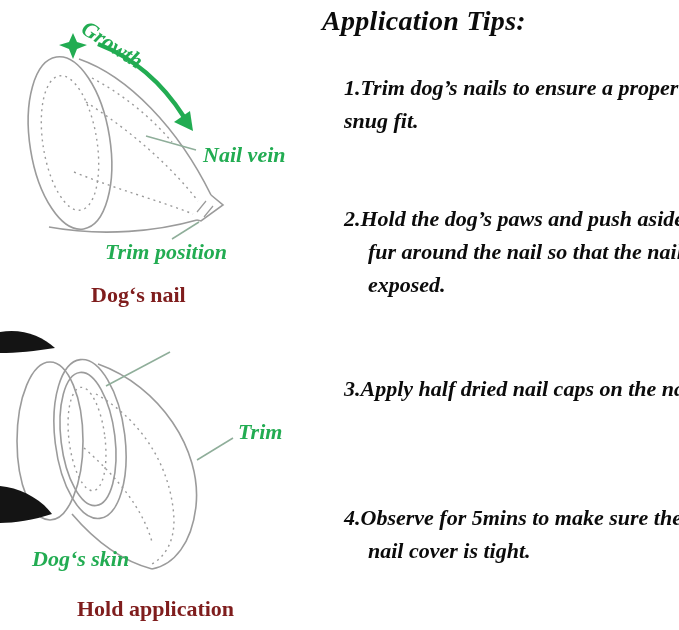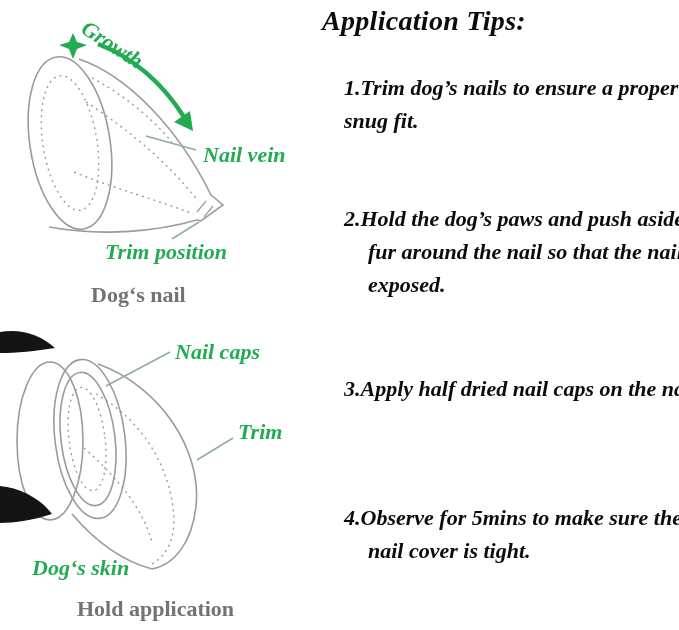--- a/index.html
+++ b/index.html
@@ -7,21 +7,21 @@
     width:679px;height:630px;position:relative;overflow:hidden;
     background:#ffffff;color:#0b0b0b;
     font-family:"Liberation Serif","DejaVu Serif",serif;
   }
   .abs{position:absolute}
   .green-label{
     color:#22ac52;font-weight:bold;font-style:italic;
     font-size:22px;white-space:nowrap;line-height:1.1;
   }
   .caption{
-    color:#737373;font-weight:bold;font-size:22px;
+    color:#7f1d1d;font-weight:bold;font-size:22px;
     white-space:nowrap;line-height:1.1;
   }
   .growth{transform:rotate(33deg);transform-origin:left top;}
   .tips-title{
     font-size:28px;font-weight:bold;font-style:italic;
     letter-spacing:.3px;white-space:nowrap;
   }
   .tip{
     width:350px;font-size:22px;font-weight:bold;font-style:italic;
     line-height:33px;
@@ -78,23 +78,22 @@
       <path d="M 84 120 C 118 150 143 181 152 214"></path>
     </g>
     <g fill="#141414" stroke="none">
       <path d="M 0 4 C 22 0 42 8 55 20 C 36 23 16 25 0 25 Z"></path>
       <path d="M 0 158 C 20 160 40 170 52 186 C 34 192 14 195 0 195 Z"></path>
     </g>
     <path d="M 170 24 L 106 58" stroke="#8fae9a" stroke-width="1.5" fill="none"></path>
     <path d="M 233 110 L 197 132" stroke="#8fae9a" stroke-width="1.5" fill="none"></path>
   </svg>
 
-  <div class="abs green-label" style="left:175px;top:12px">Nail caps</div>
   <div class="abs green-label" style="left:238px;top:92px">Trim</div>
-  <div class="abs green-label" style="left:32px;top:228px">Dog‘s skin</div>
+  <div class="abs green-label" style="left:32px;top:219px">Dog‘s skin</div>
   <div class="abs caption" style="left:77px;top:269px">Hold application</div>
 </div>
 
 <div class="abs" style="left:320px;top:0;width:359px;height:571px">
   <div class="abs tips-title" style="left:2px;top:5px">Application Tips:</div>
 
   <div class="abs tip" style="left:2px;top:71px">1.Trim dog’s nails to ensure a proper snug fit.</div>
   <div class="abs tip hang" style="left:2px;top:202px">2.Hold the dog’s paws and push aside the fur around the nail so that the nail is exposed.</div>
   <div class="abs tip hang" style="left:2px;top:372px">3.Apply half dried nail caps on the nails.</div>
   <div class="abs tip hang" style="left:2px;top:501px">4.Observe for 5mins to make sure the nail cover is tight.</div>

